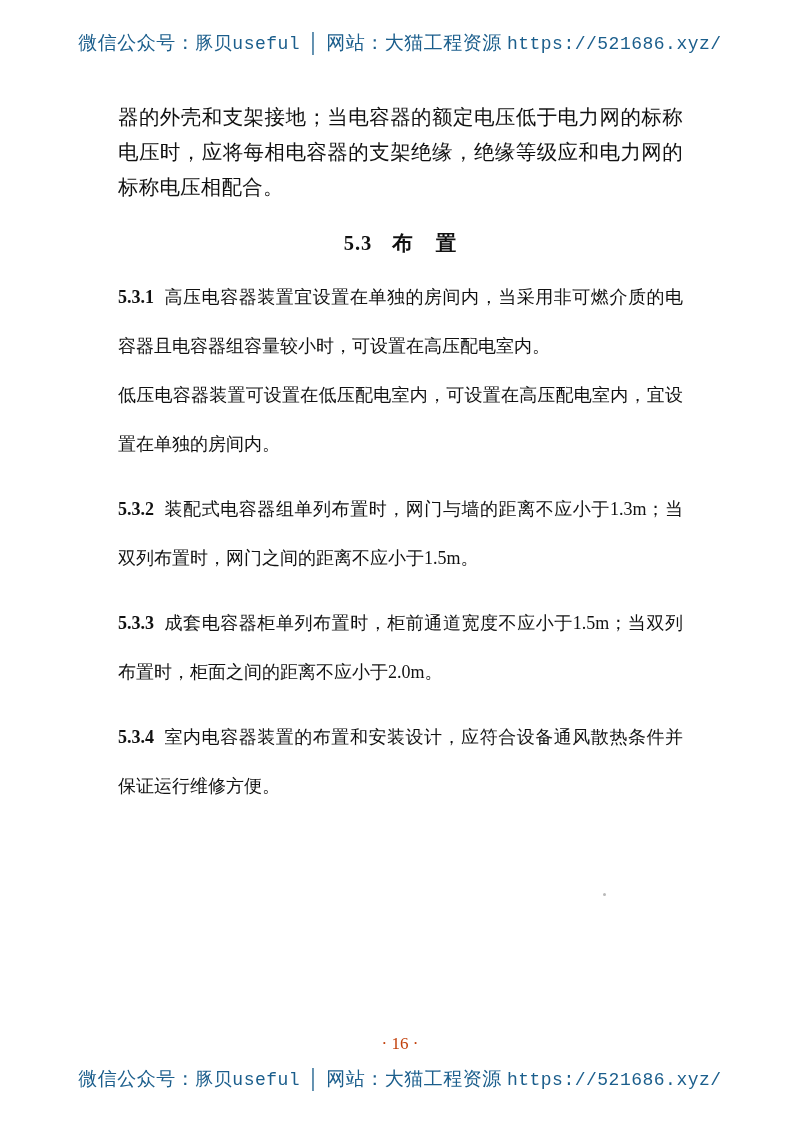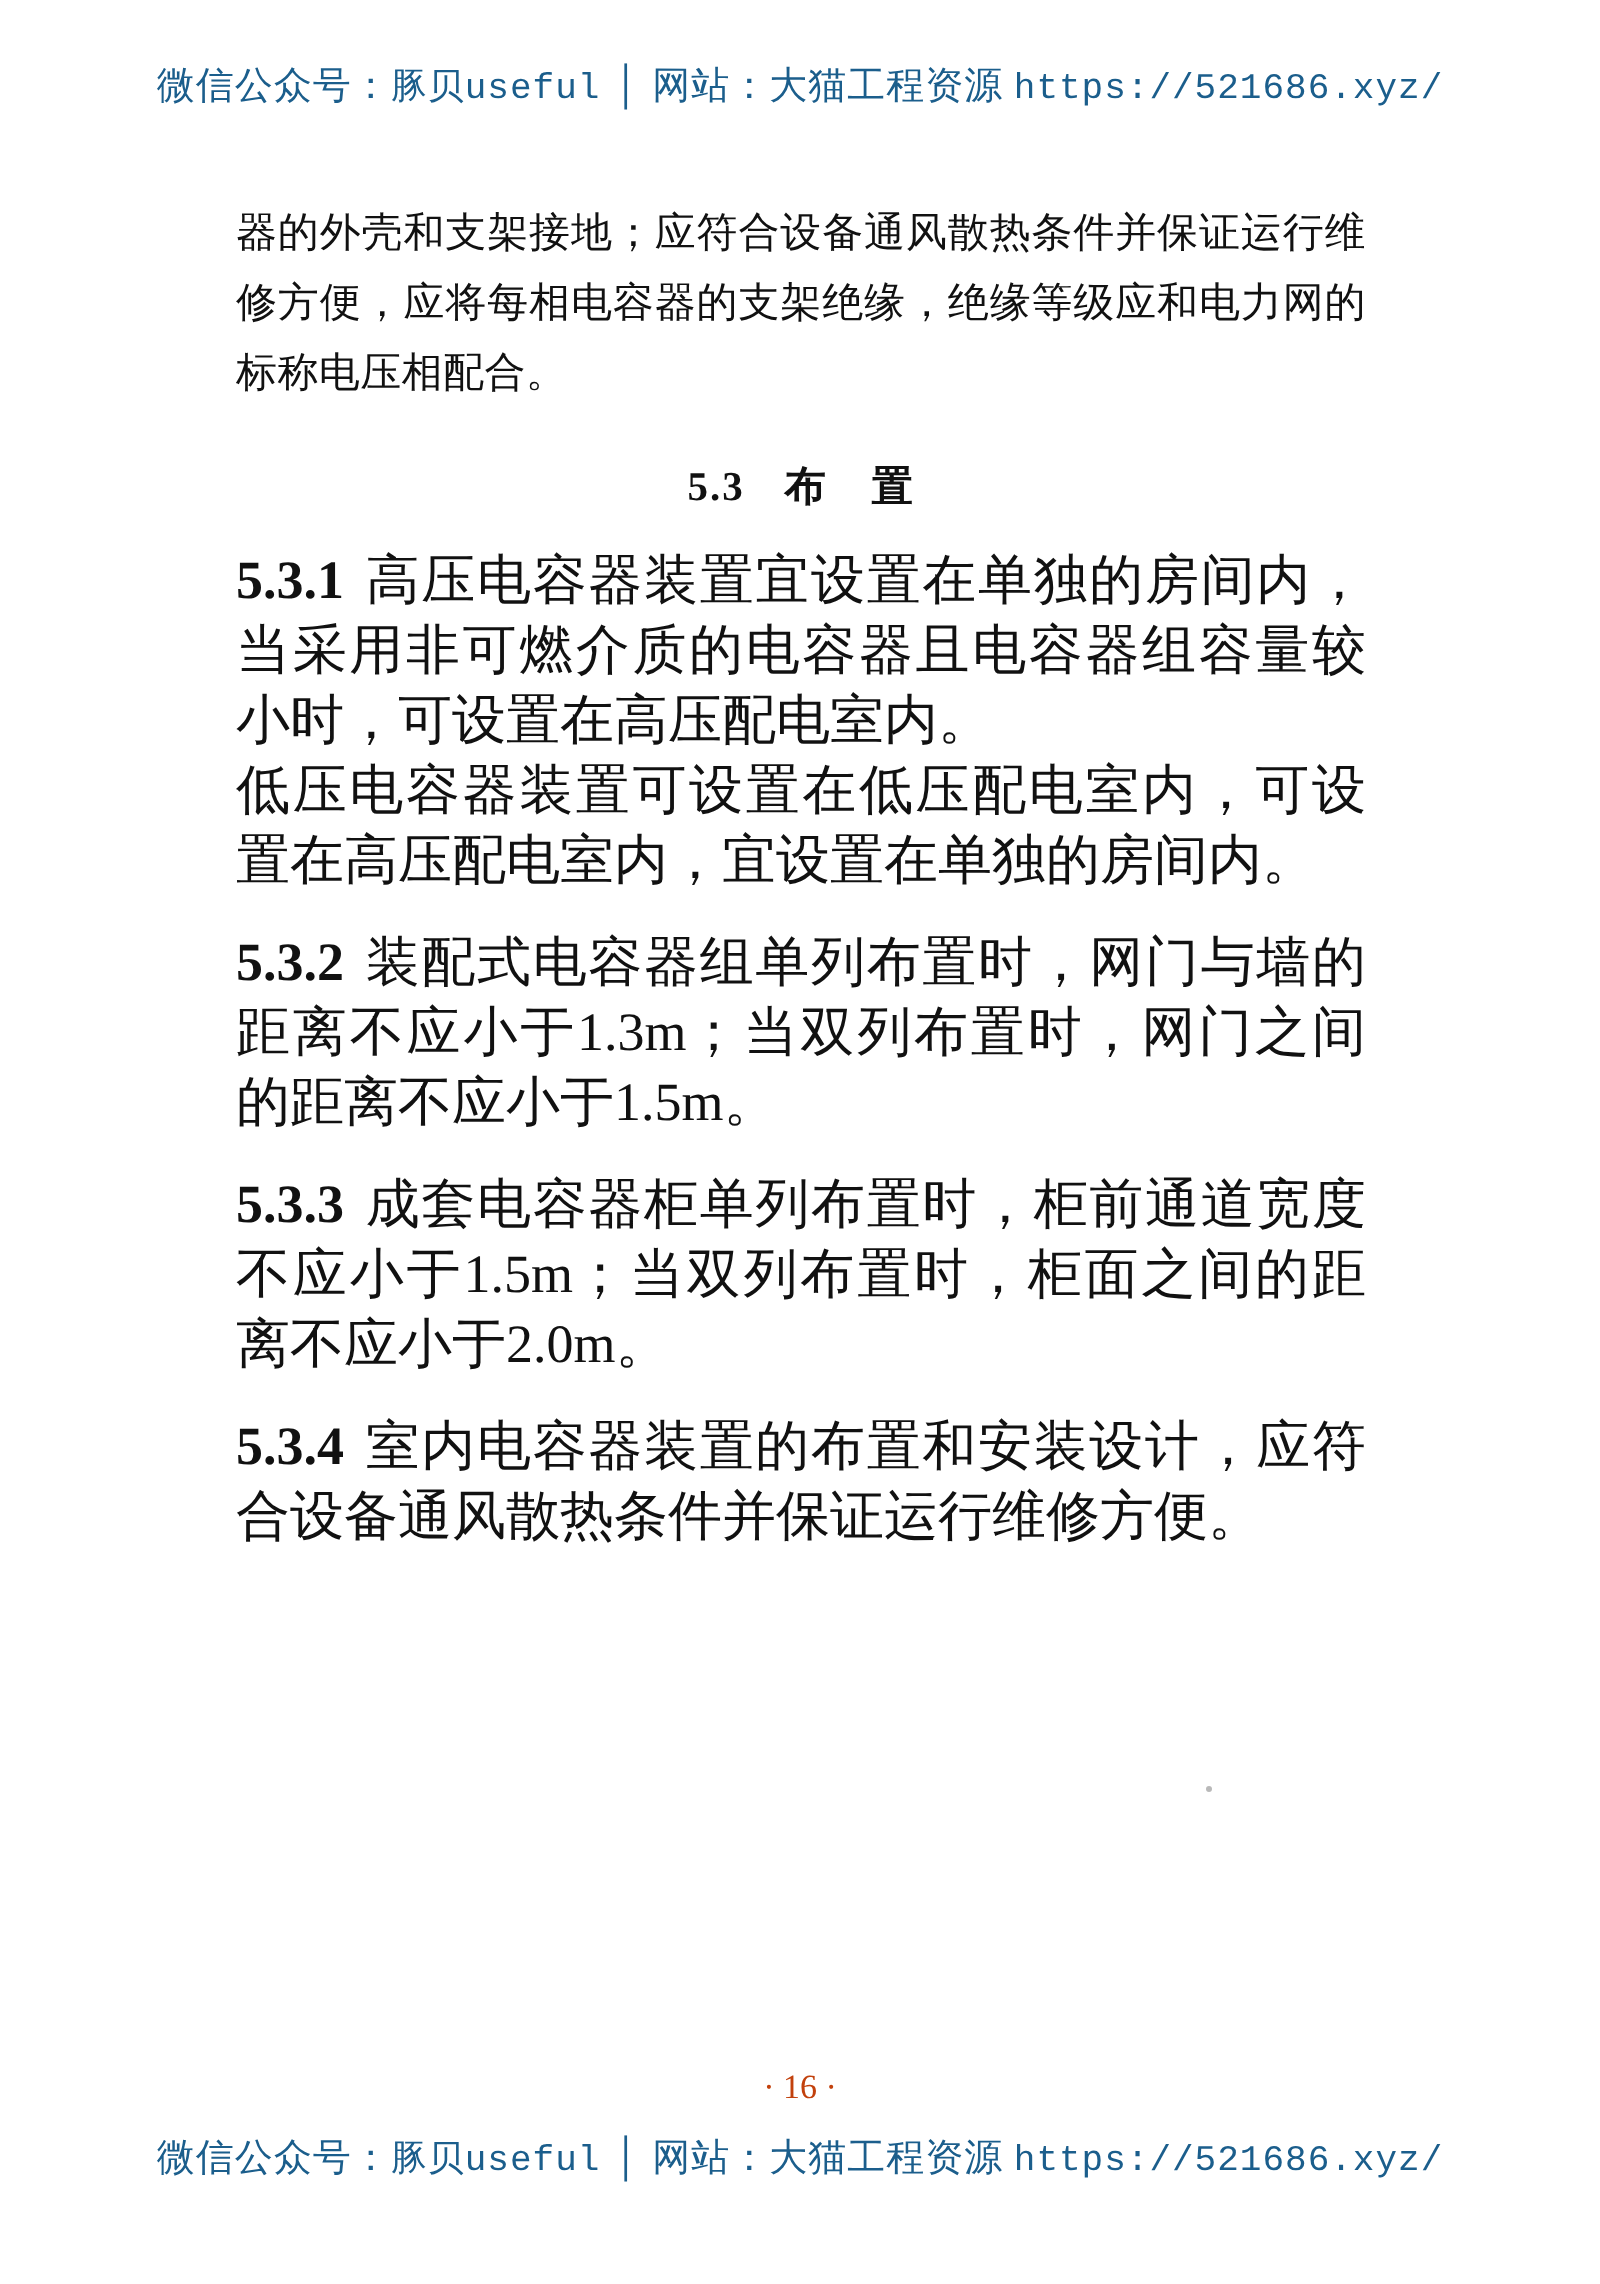--- a/index.html
+++ b/index.html
@@ -67,22 +67,22 @@
     text-align: center;
     font-size: 20.5px;
     font-weight: bold;
     margin: 24px 0 16px 0;
     letter-spacing: 1px;
   }
   .section-head .num { margin-right: 20px; }
   .section-head .sp { display: inline-block; width: 22px; }
 
   .clause {
-    font-size: 27px;
-    line-height: 35px;
+    font-size: 18px;
+    line-height: 49px;
     text-align: justify;
     text-justify: inter-ideograph;
     margin: 0;
   }
   .clause .cnum {
     font-weight: bold;
     margin-right: 10px;
   }
 
   .blk { margin-top: 16px; }
@@ -103,21 +103,21 @@
 <body>
 
 <div class="page">
 
   <div class="promo promo-top">
     <span>微信公众号：</span><span class="mono">豚贝useful</span><span class="sep">│</span><span>网站：</span><span>大猫工程资源</span> <span class="mono">https://521686.xyz/</span>
   </div>
 
   <div class="content">
 
-    <p class="para cont">器的外壳和支架接地；应符合设备通风散热条件并保证运行维修方便，应将每相电容器的支架绝缘，绝缘等级应和电力网的标称电压相配合。</p>
+    <p class="para cont">器的外壳和支架接地；当电容器的额定电压低于电力网的标称电压时，应将每相电容器的支架绝缘，绝缘等级应和电力网的标称电压相配合。</p>
 
     <div class="section-head">
       <span class="num">5.3</span><span>布</span><span class="sp"></span><span>置</span>
     </div>
 
     <p class="clause">
       <span class="cnum">5.3.1</span><span>高压电容器装置宜设置在单独的房间内，当采用非可燃介质的电容器且电容器组容量较小时，可设置在高压配电室内。</span>
     </p>
     <p class="clause indent">低压电容器装置可设置在低压配电室内，可设置在高压配电室内，宜设置在单独的房间内。</p>
 

